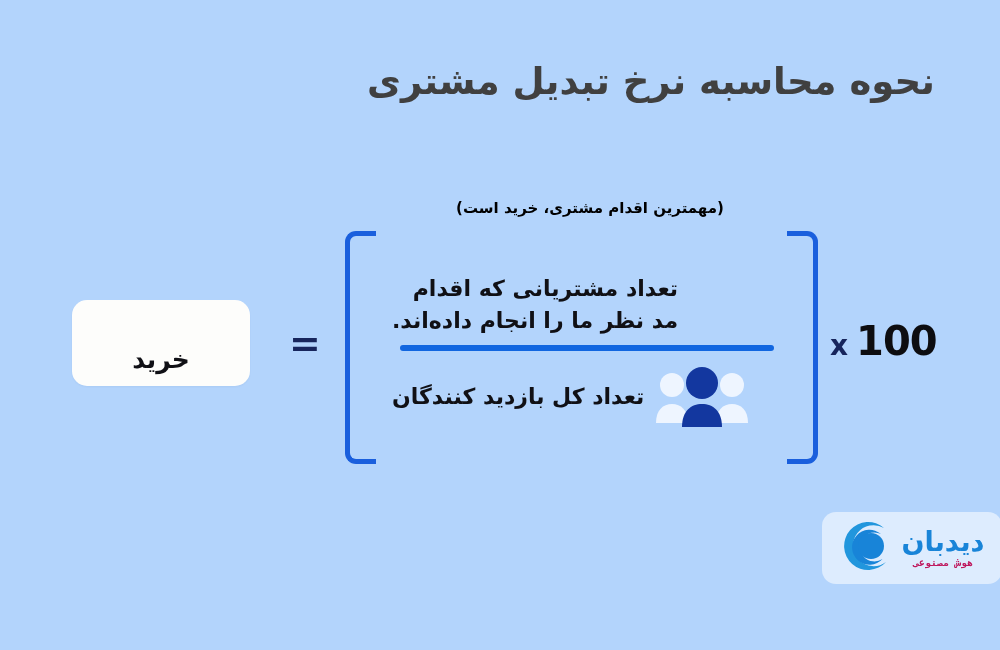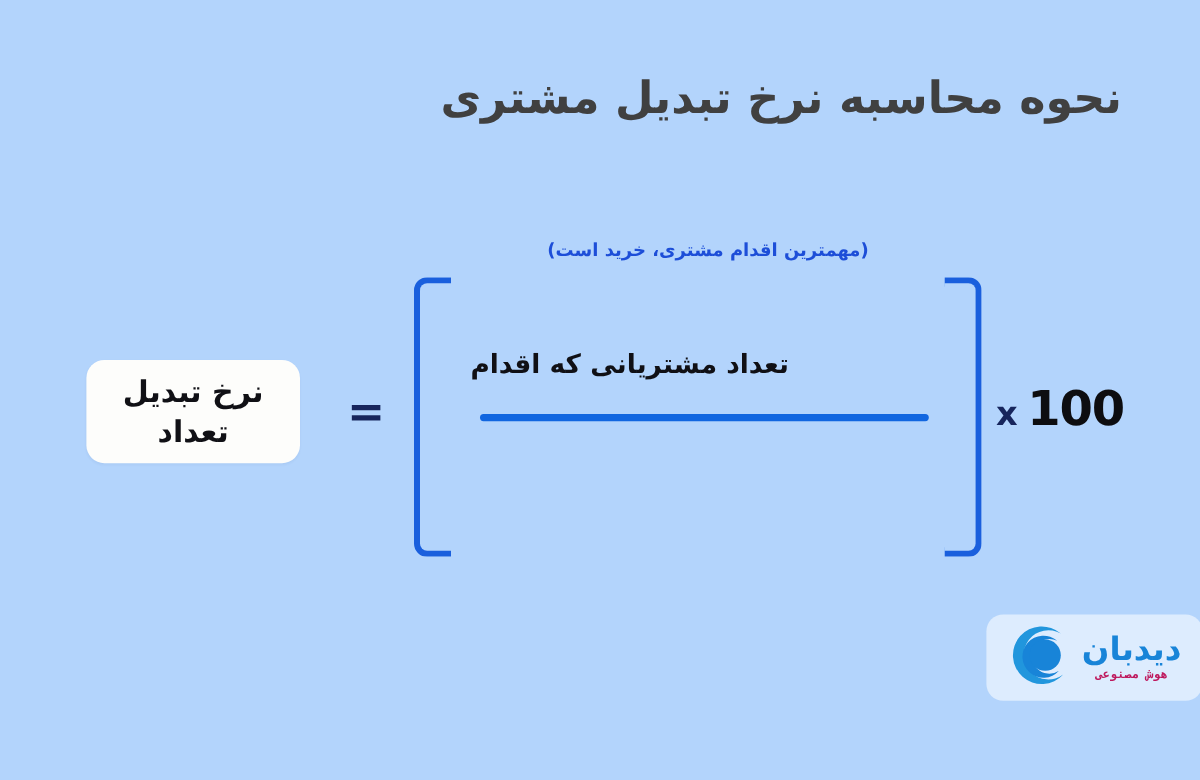--- a/index.html
+++ b/index.html
@@ -103,21 +103,21 @@
 
   
   .fraction-note {
     position: absolute;
     top: 199px;
     left: 400px;
     width: 380px;
     text-align: center;
     font-size: 15px;
     font-weight: 700;
-    color: #1d4ed8;
+    color: #000000;
     direction: rtl;
     white-space: nowrap;
   }
 
   
   .fraction {
     position: absolute;
     left: 392px;
     top: 240px;
     width: 390px;
@@ -246,42 +246,59 @@
 </style>
 </head>
 <body>
 
 <div id="infographic">
 
   <h1 class="page-title">نحوه محاسبه نرخ تبدیل مشتری</h1>
 
   <div class="result-box">
     <div class="result-box-label">
-      <span>نرخ تبدیل</span><br>
-      <span>تعداد</span>
+      <br>
+      <span>خرید</span>
     </div>
   </div>
 
   <div class="equals-sign">=</div>
 
   <div class="bracket bracket-left"></div>
   <div class="bracket bracket-right"></div>
 
   <div class="fraction-note">(مهمترین اقدام مشتری، خرید است)</div>
 
   <div class="fraction">
 
     <div class="numerator">
       <div class="numerator-text">
         <span>تعداد مشتریانی که اقدام</span><br>
+        <span>مد نظر ما را انجام داده‌اند.</span>
       </div>
     </div>
 
     <div class="fraction-bar"></div>
 
+    <div class="denominator">
+      <div class="denominator-text">تعداد کل بازدید کنندگان</div>
+      <div class="icon-visitors">
+        <svg viewBox="0 0 96 62" width="96" height="62" aria-hidden="true">
+
+          <circle cx="18" cy="20" r="12" fill="#eef5ff"></circle>
+          <path d="M2 58 C2 45 9 39 18 39 C27 39 34 45 34 58 Z" fill="#eef5ff"></path>
+
+          <circle cx="78" cy="20" r="12" fill="#eef5ff"></circle>
+          <path d="M62 58 C62 45 69 39 78 39 C87 39 94 45 94 58 Z" fill="#eef5ff"></path>
+
+          <circle cx="48" cy="18" r="16" fill="#13379f"></circle>
+          <path d="M28 62 C28 46 37 39 48 39 C59 39 68 46 68 62 Z" fill="#13379f"></path>
+        </svg>
+      </div>
+    </div>
 
   </div>
 
   <div class="multiplier">
     <span class="multiplier-x">x</span>
     <span class="multiplier-value">100</span>
   </div>
 
   <div class="logo-plate">
     <div class="logo-mark">

